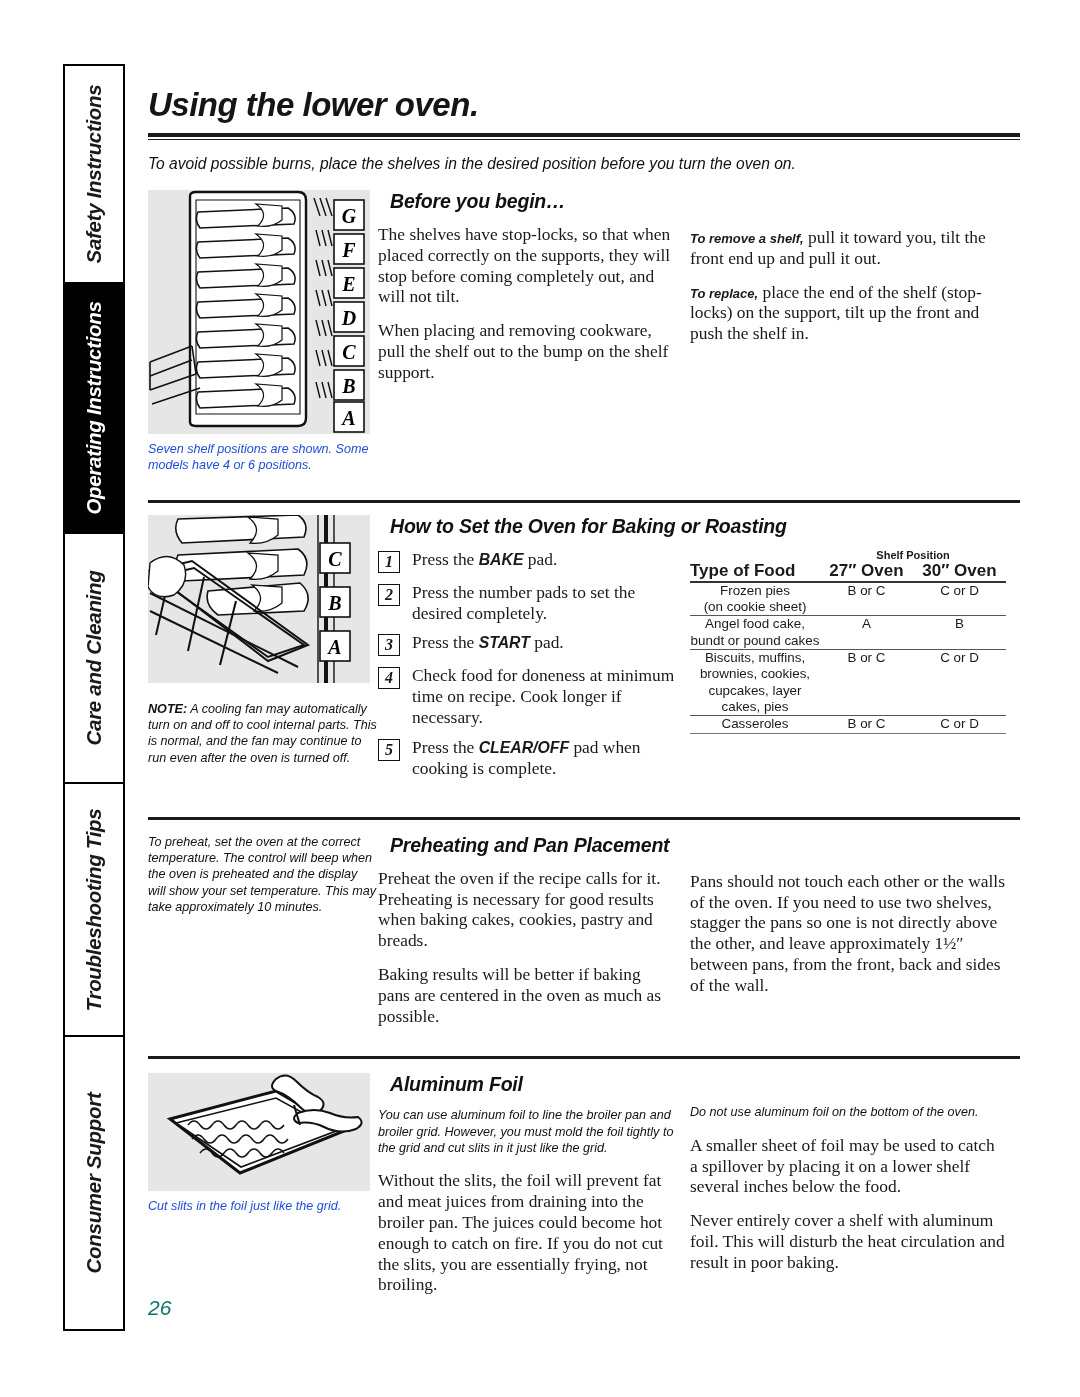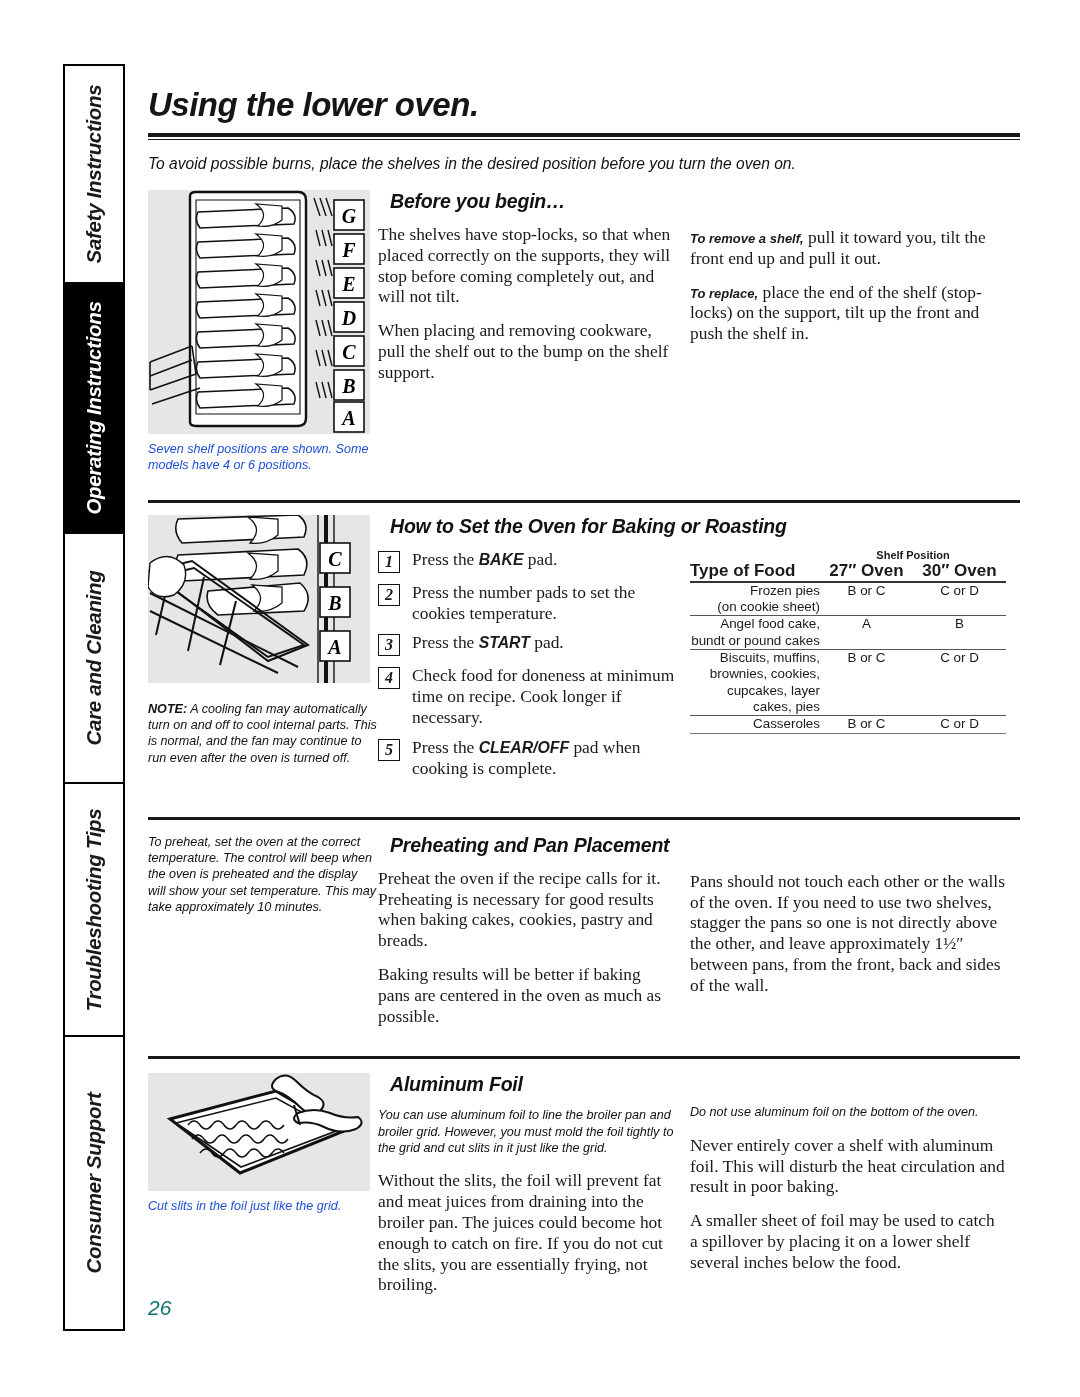--- a/index.html
+++ b/index.html
@@ -115,21 +115,21 @@
   }
   .th-food{text-align:left;}
   .th-oven{text-align:center;}
   tbody tr td{
     border-top:1.7px solid #555;
     font-size:13.4px;line-height:1.22;
     padding:6px 0 7px 0;vertical-align:top;
   }
   tbody tr:first-child td{border-top:2.2px solid #333;}
   tbody tr:last-child td{border-bottom:1.7px solid #777;}
-  td.food{text-align:right;width:130px;}
+  td.food{text-align:center;width:130px;}
   td.pos{text-align:center;width:93px;}
 
   .pagenum{
     position:absolute;left:148px;top:1296px;
     font-family:"Liberation Sans",sans-serif;font-style:italic;
     font-size:21px;color:#0f766e;
   }
 </style>
 </head>
 <body>
@@ -309,21 +309,21 @@
 
         <div class="col-a">
           <h2 class="sec" style="width:420px">How to Set the Oven for Baking or Roasting</h2>
           <div class="steps">
             <div class="step">
               <div class="step-num">1</div>
               <div class="step-txt"><span>Press the </span><span class="kbd">BAKE</span><span> pad.</span></div>
             </div>
             <div class="step">
               <div class="step-num">2</div>
-              <div class="step-txt">Press the number pads to set the cookies temperature.</div>
+              <div class="step-txt">Press the number pads to set the desired completely.</div>
             </div>
             <div class="step">
               <div class="step-num">3</div>
               <div class="step-txt"><span>Press the </span><span class="kbd">START</span><span> pad.</span></div>
             </div>
             <div class="step">
               <div class="step-num">4</div>
               <div class="step-txt">Check food for doneness at minimum time on recipe. Cook longer if necessary.</div>
             </div>
             <div class="step">
@@ -417,22 +417,22 @@
         </div>
 
         <div class="col-a">
           <h2 class="sec">Aluminum Foil</h2>
           <div class="note" style="margin-bottom:14px">You can use aluminum foil to line the broiler pan and broiler grid. However, you must mold the foil tightly to the grid and cut slits in it just like the grid.</div>
           <p class="body">Without the slits, the foil will prevent fat and meat juices from draining into the broiler pan. The juices could become hot enough to catch on fire. If you do not cut the slits, you are essentially frying, not broiling.</p>
         </div>
 
         <div class="col-b" style="padding-top:31px">
           <div class="note" style="margin-bottom:14px">Do not use aluminum foil on the bottom of the oven.</div>
+          <p class="body">A smaller sheet of foil may be used to catch a spillover by placing it on a lower shelf several inches below the food.</p>
           <p class="body">Never entirely cover a shelf with aluminum foil. This will disturb the heat circulation and result in poor baking.</p>
-          <p class="body">A smaller sheet of foil may be used to catch a spillover by placing it on a lower shelf several inches below the food.</p>
         </div>
       </div>
     </div>
 
   </div>
 
   <div class="pagenum">26</div>
 </div>
 
 </body></html>

